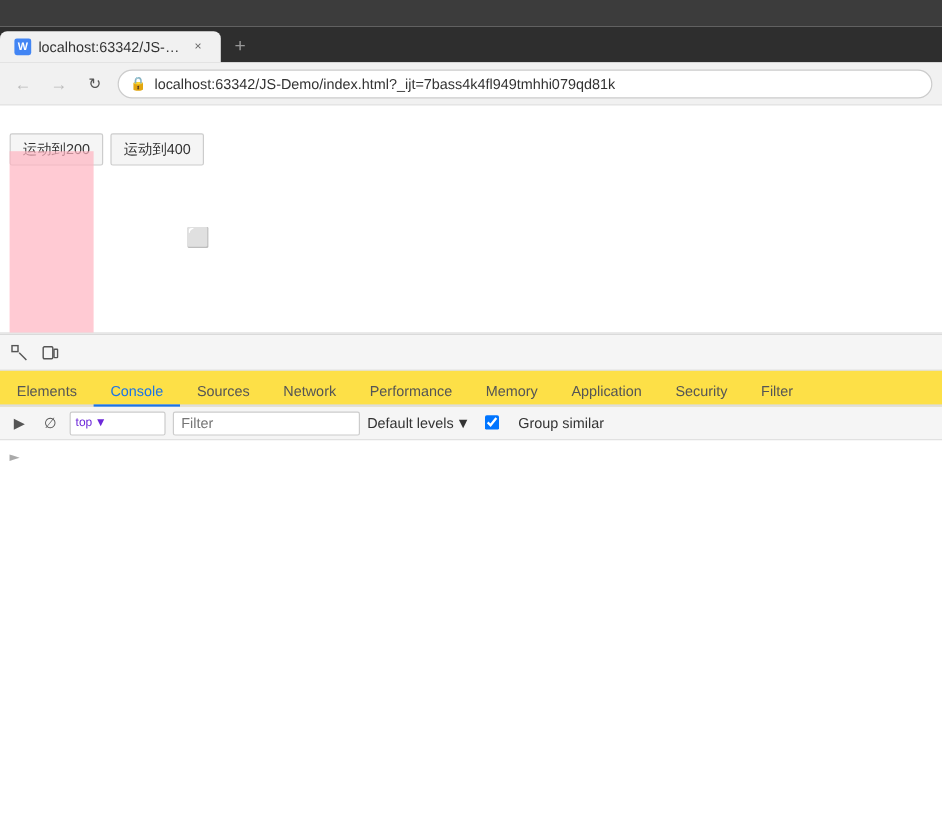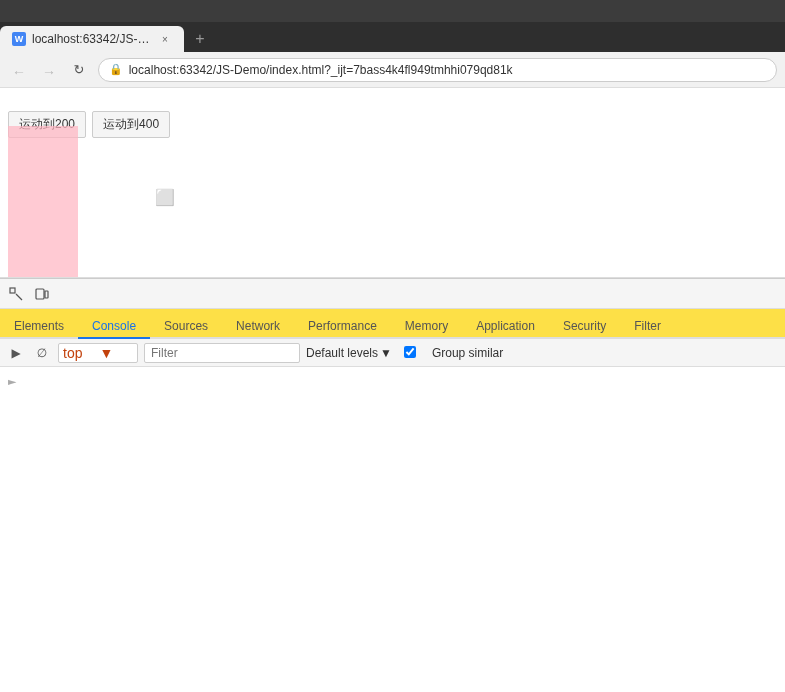--- a/index.html
+++ b/index.html
@@ -248,23 +248,23 @@
     }
 
     .console-select-wrap {
       display: flex;
       align-items: center;
       background: white;
       border: 1px solid #ccc;
       border-radius: 2px;
       padding: 0 4px;
       height: 20px;
-      font-size: 14px;
-      color: #c2410c;
-      gap: 17px;
+      font-size: 10px;
+      color: #6d28d9;
+      gap: 2px;
       cursor: pointer;
       min-width: 80px;
     }
 
     .console-filter {
       height: 20px;
       border: 1px solid #ccc;
       border-radius: 2px;
       padding: 0 6px;
       font-size: 12px;

